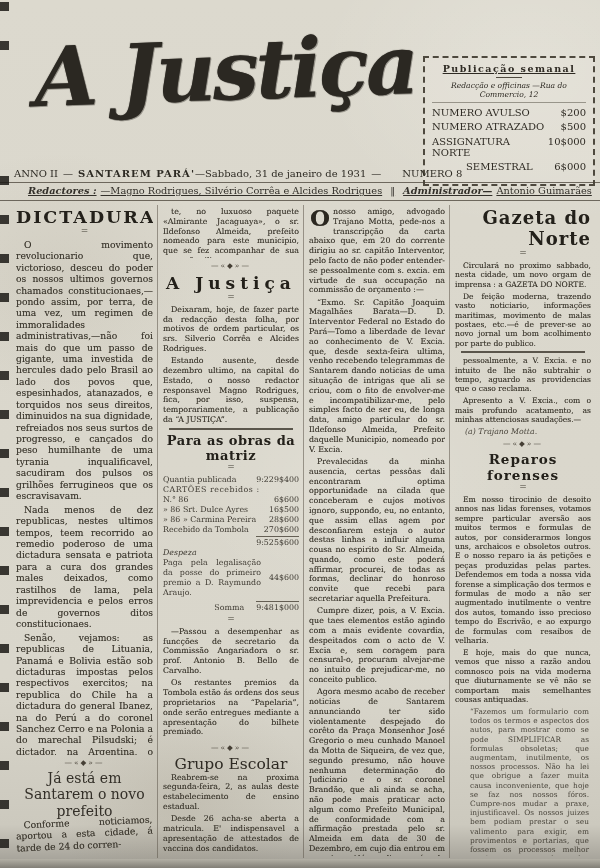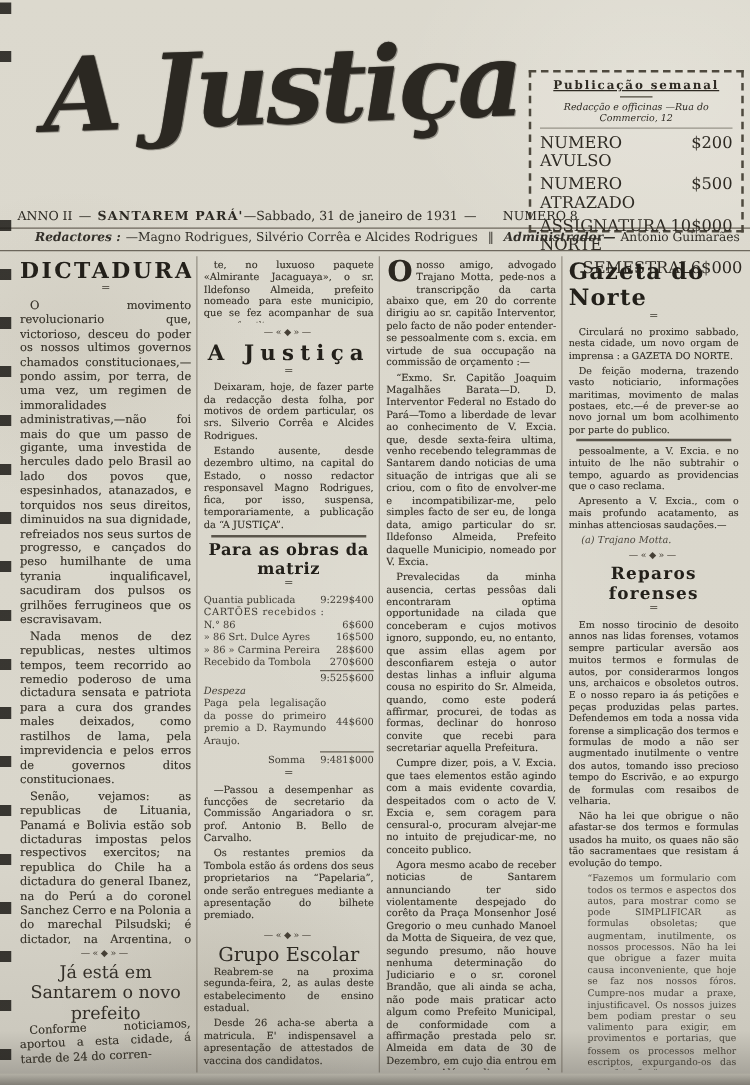--- a/index.html
+++ b/index.html
@@ -34,53 +34,53 @@
     font-size:14.5px;letter-spacing:2px;color:#2f2b24;}
   .dateline{position:absolute;left:14px;top:168px;width:480px;font-size:10px;
     color:#2d2a23;white-space:nowrap;}
   .dateline .sep{margin:0 5px;}
   .dateline .city{font-weight:bold;letter-spacing:1px;}
   .dateline .numero{margin-left:16px;}
   .rule{position:absolute;left:0;right:0;border-top:1px solid rgba(72,66,55,.75);}
   .rule-a{top:182px;}
   .rule-b{top:200px;}
   .staffline{position:absolute;left:28px;right:10px;top:185px;font-size:9.8px;
-    color:#33302a;display:flex;justify-content:space-between;align-items:baseline;}
+    color:#33302a;display:flex;justify-content:space-between;align-items:baseline;text-decoration:underline;}
   .staffline .ital{font-style:italic;font-weight:bold;margin-right:4px;}
   .staffline .grp{white-space:nowrap;}
   .staffline .dbar{margin:0 8px;}
   
   .infobox{position:absolute;right:5px;top:56px;width:172px;height:130px;
     border:2px dashed #4e493e;box-sizing:border-box;padding:5px 7px 4px;
     color:#2e2a23;background:rgba(235,233,224,.25);}
   .infobox .pub{text-align:center;font-size:9.5px;letter-spacing:1.5px;font-weight:bold;text-decoration:underline;}
   .mini-rule{width:26px;margin:3px auto;border-top:1px solid #4e493e;}
   .infobox .addr{font-size:7.6px;font-style:italic;text-align:center;margin-bottom:3px;
     border-bottom:1px solid rgba(78,73,62,.5);padding-bottom:3px;}
-  .rate{display:flex;justify-content:space-between;font-size:13px;margin-top:3.5px;}
+  .rate{display:flex;justify-content:space-between;font-size:10px;margin-top:3.5px;}
   .rate.ind .rl{padding-left:34px;}
   
   .cols{position:absolute;left:11px;right:5px;top:205px;bottom:10px;
     display:grid;grid-template-columns:1fr 1fr 1fr 1fr;}
   .col{display:flex;flex-direction:column;min-height:0;overflow:hidden;
     padding:2px 4px 2px 5px;}
   .col + .col{border-left:1px solid rgba(92,86,74,.55);}
   .sec{min-height:0;}
   .shrink{flex:0 1 auto;overflow:hidden;}
   .fixed{flex-shrink:0;}
   .push-bottom{margin-top:auto;}
   
   h2,h3{margin:0;font-weight:bold;color:#23201a;}
   .h-dictaduras{font-size:17.5px;letter-spacing:2px;text-align:center;}
   .h-mark{text-align:center;font-size:9px;color:#3c382f;margin:0 0 3px;line-height:9px;}
   .h-prefeito{font-size:14px;font-weight:normal;text-align:center;line-height:16.5px;color:#332f28;}
   .h-justica{font-size:17px;letter-spacing:5px;text-align:center;}
   .h-obras{font-size:13px;text-align:center;letter-spacing:.5px;}
   .h-grupo{font-size:15.5px;font-weight:normal;text-align:center;color:#2e2a23;}
-  .h-gazeta{font-size:18px;text-align:left;letter-spacing:1px;}
+  .h-gazeta{font-size:18px;text-align:right;letter-spacing:1px;}
   .h-reparos{font-size:13.5px;text-align:center;letter-spacing:1px;}
   .orn{text-align:center;color:#453f35;font-size:7.5px;letter-spacing:2px;margin:3px 0;line-height:9px;}
   .hrule{border-top:2px solid rgba(58,52,42,.8);margin:3px 6px;}
   
   .par{margin:0 0 2.5px;text-indent:8px;text-align:justify;color:rgba(48,43,34,.88);
     text-shadow:0 0 .4px rgba(48,43,34,.5);}
   .body-lg .par{font-size:9.2px;line-height:11.4px;}
   .body-sm .par{font-size:7.9px;line-height:9.8px;}
   .body-xs .par{font-size:7.6px;line-height:9.4px;}
   .par.first{text-indent:0;}
@@ -274,21 +274,21 @@
             <p class="par">Apresento a V. Excia., com o mais profundo acatamento, as minhas attenciosas saudações.—</p>
           </div>
         <div class="sig">(a) Trajano Motta.</div>
       </div>
       <div class="sec shrink">
         <div class="orn">—«◆»—</div>
         <h3 class="h-reparos">Reparos forenses</h3>
         <div class="h-mark">=</div>
         <div class="body-xs">
             <p class="par">Em nosso tirocinio de desoito annos nas lidas forenses, votamos sempre particular aversão aos muitos termos e formulas de autos, por considerarmos longos uns, archaicos e obsoletos outros. E o nosso reparo ia ás petições e peças produzidas pelas partes. Defendemos em toda a nossa vida forense a simplicação dos termos e formulas de modo a não ser augmentado inutilmente o ventre dos autos, tomando isso precioso tempo do Escrivão, e ao expurgo de formulas com resaibos de velharia.</p>
-            <p class="par">Não ha lei que obrigue o não afastar-se dos termos e formulas usados ha muito, os quaes não são tão sacramentaes que resistam á evolução do tempo.</p>
+            <p class="par">E hoje, mais do que nunca, vemos que nisso a razão andou comnosco pois na vida moderna que diuturnamente se vê não se comportam mais semelhantes cousas antiquadas.</p>
           </div>
         <div class="quote">“Fazemos um formulario com todos os termos e aspectos dos autos, para mostrar como se pode SIMPLIFICAR as formulas obsoletas; que augmentam, inutilmente, os nossos processos. Não ha lei que obrigue a fazer muita causa inconveniente, que hoje se faz nos nossos fóros. Cumpre-nos mudar a praxe, injustificavel. Os nossos juizes bem podiam prestar o seu valimento para exigir, em provimentos e portarias, que fossem os processos melhor escriptos, expurgando-os das superfetações”.</div>
 
       </div>
     </section>
 
   </main>
 </div>
 
 </body></html>

